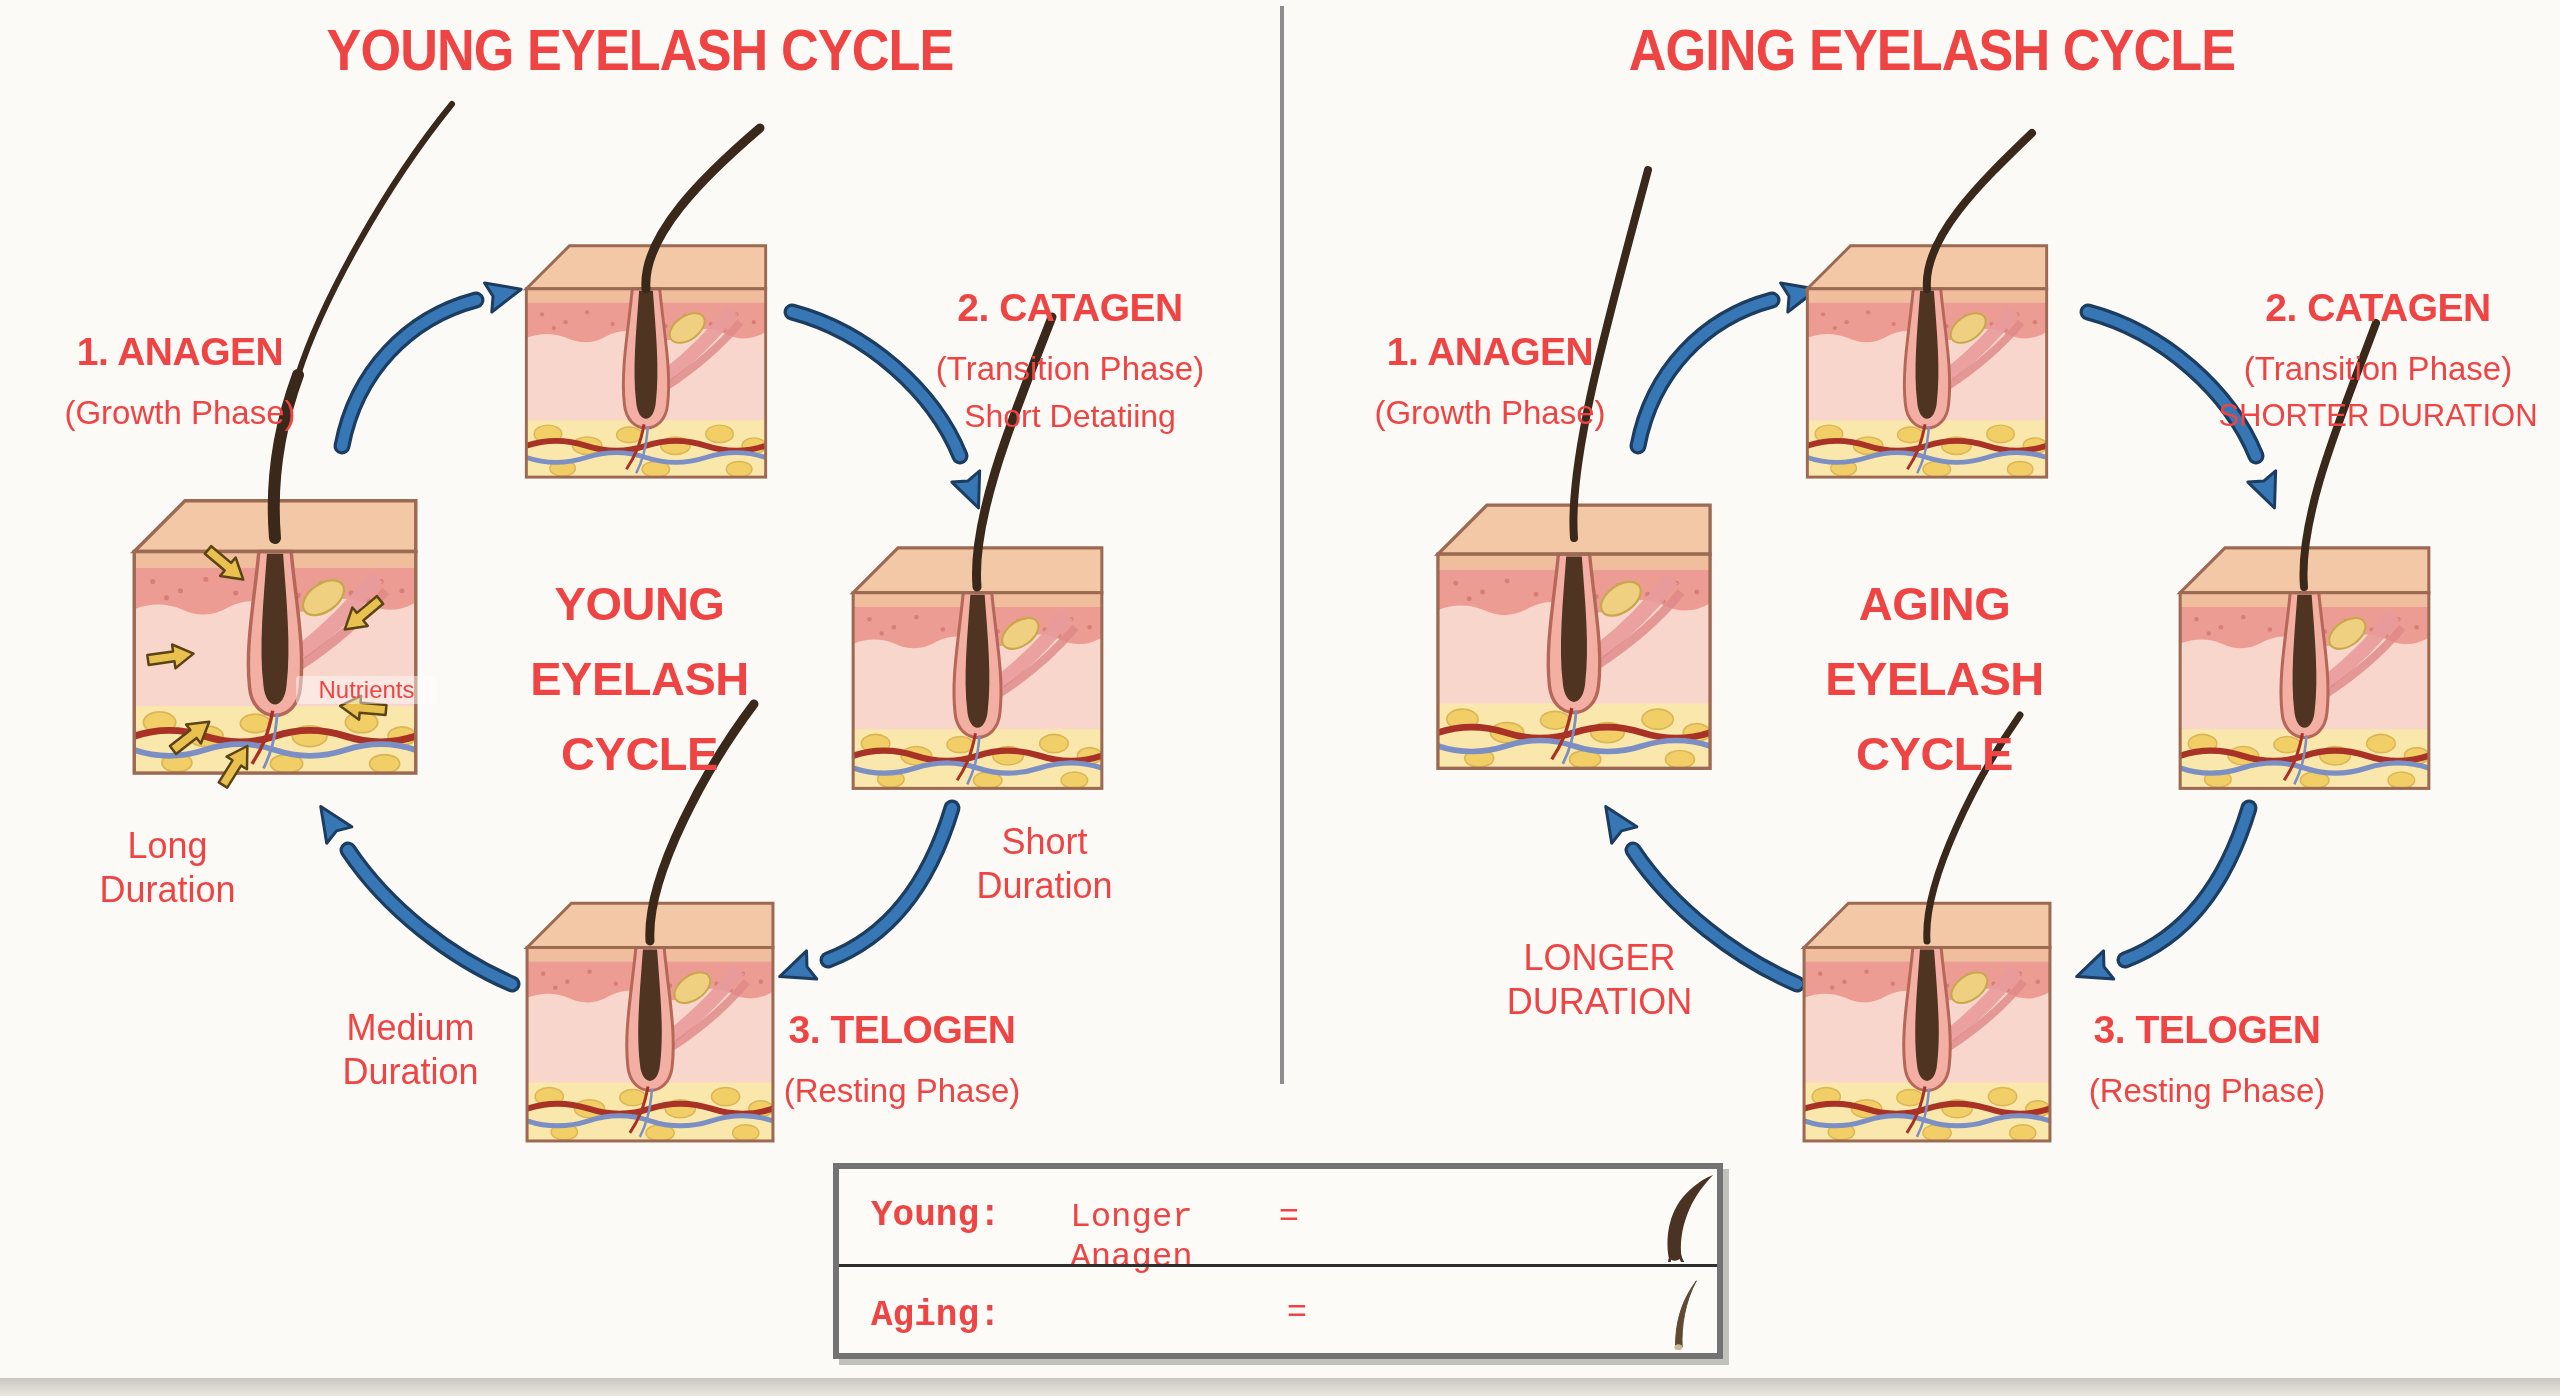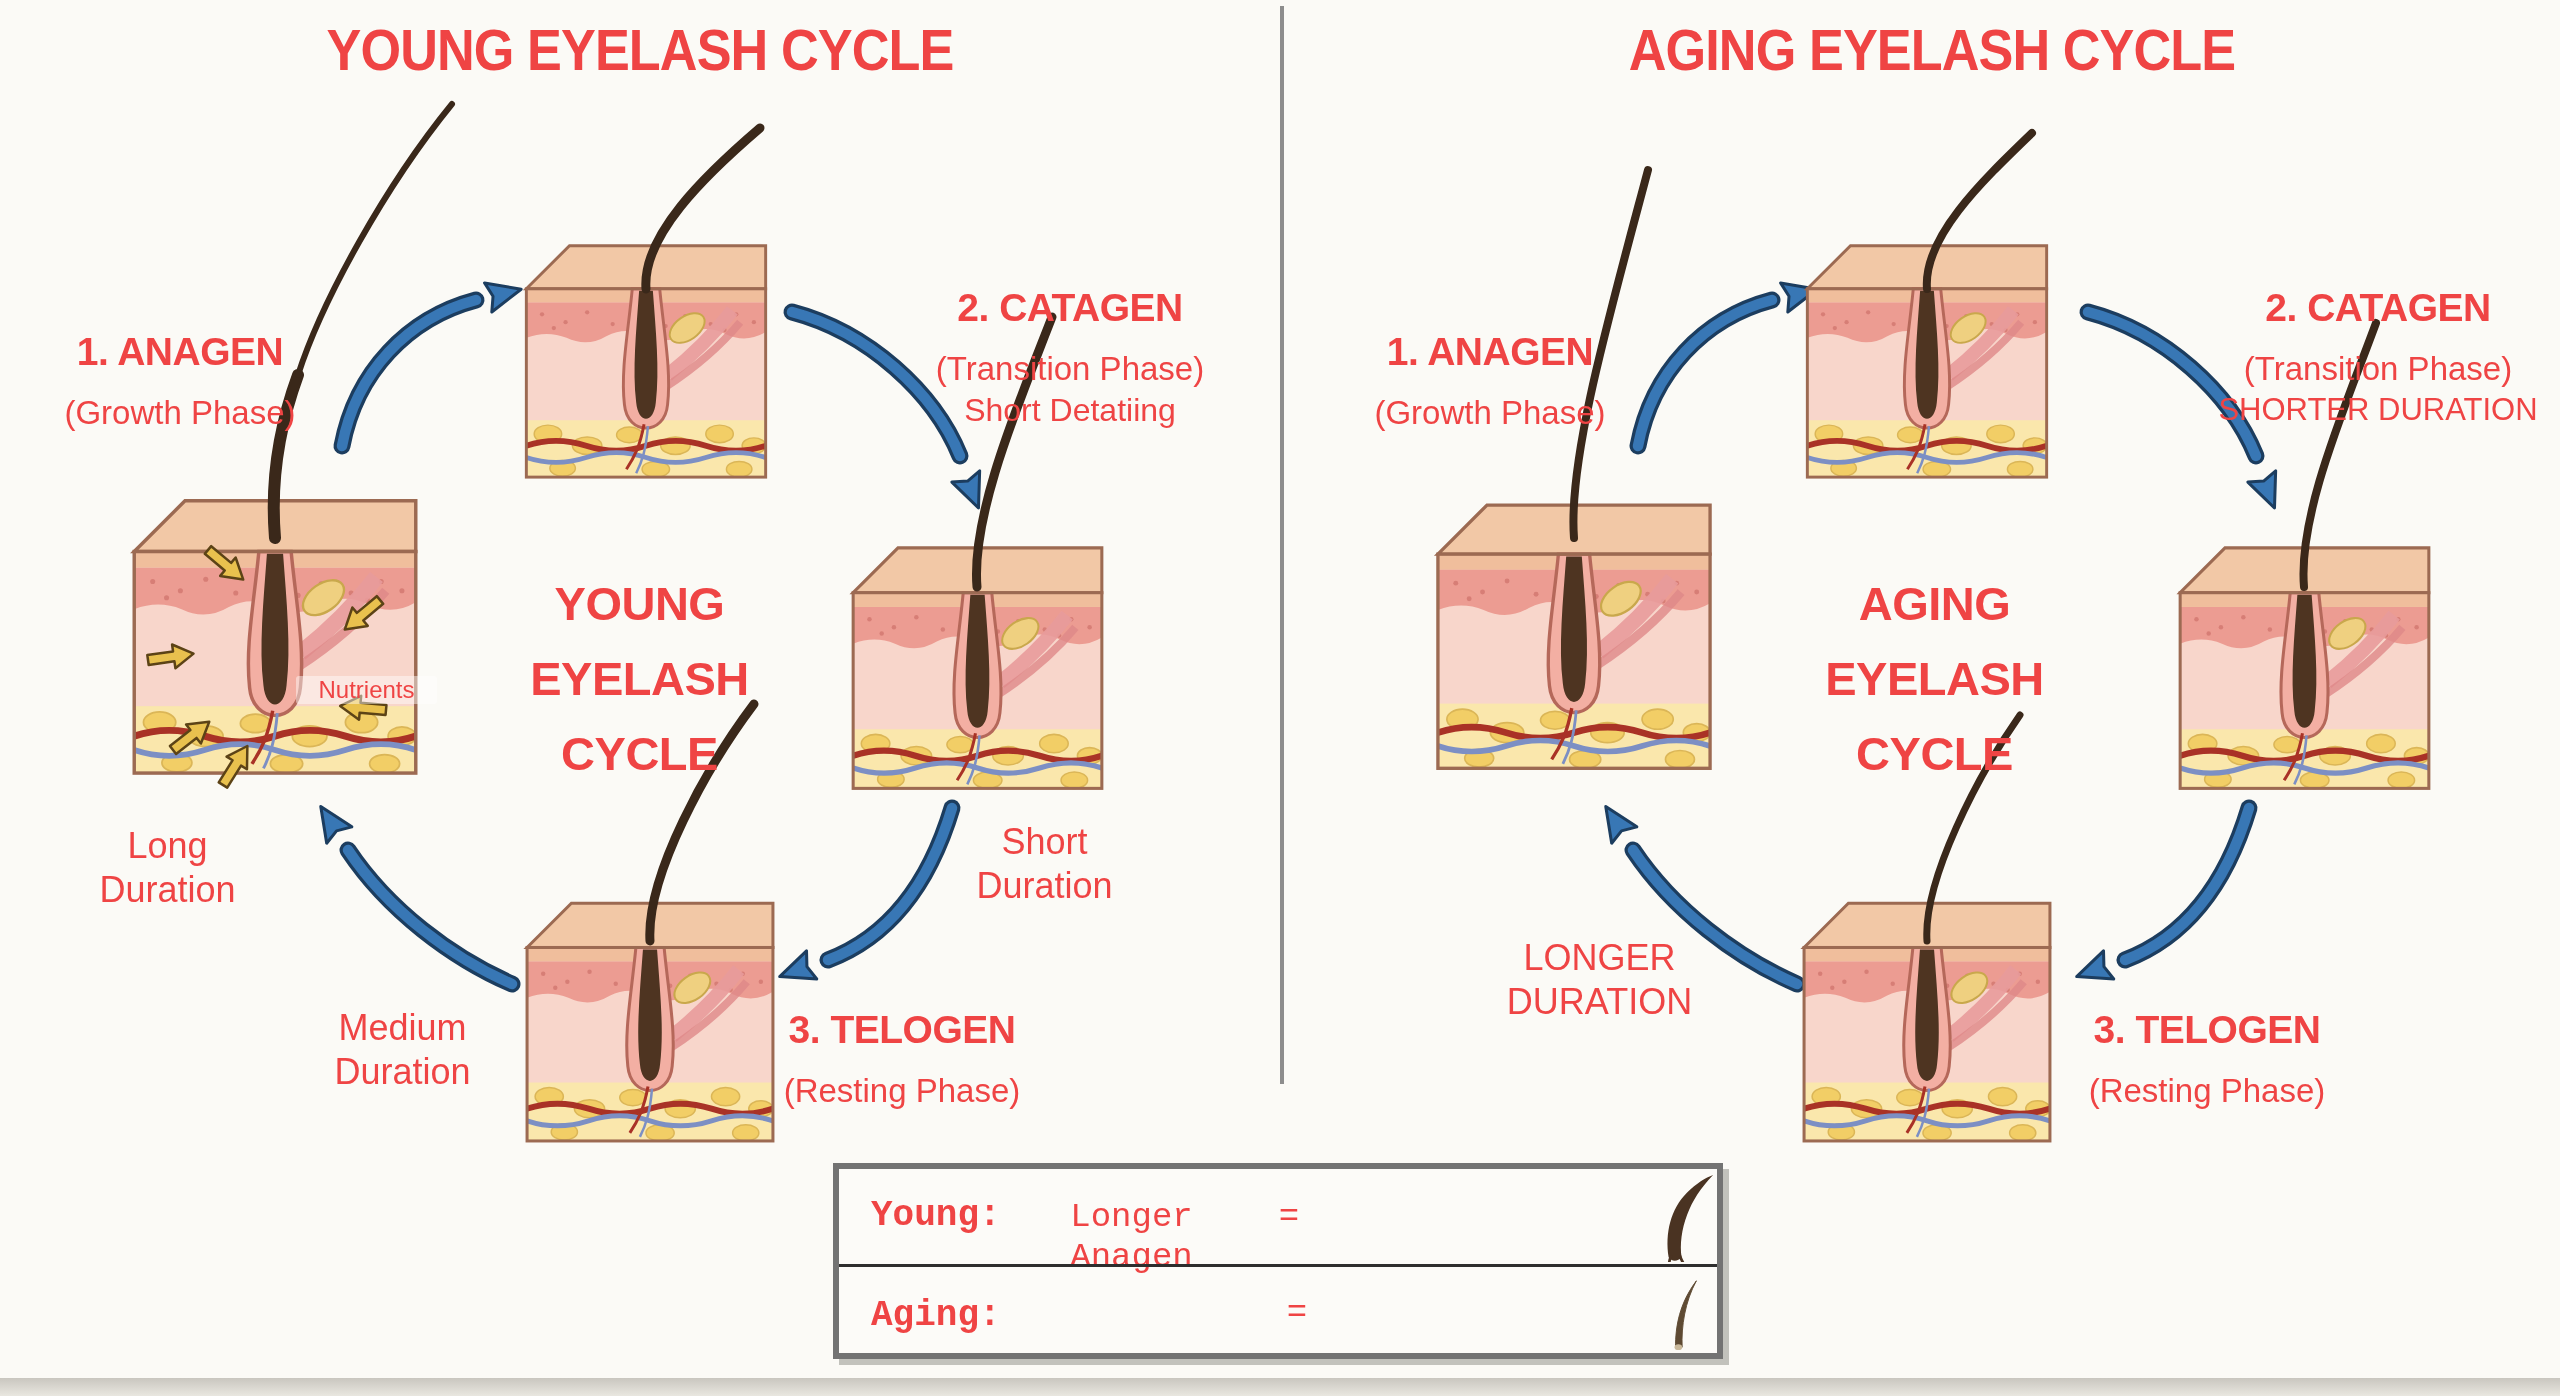--- a/index.html
+++ b/index.html
@@ -7,21 +7,21 @@
     position:relative;width:2560px;height:1396px;overflow:hidden;
     background:#FBFAF6;color:#ef4444;
     font-family:"Liberation Sans", sans-serif;
   }
   .abs{position:absolute;}
   .ml{white-space:pre-line;}
   .ctr{text-align:center;}
   .h-title{font-size:58px;font-weight:700;letter-spacing:-1px;transform:scaleX(.9);transform-origin:center;}
   .phase-name{font-size:39px;font-weight:700;letter-spacing:-0.5px;}
   .phase-sub{font-size:33px;font-weight:400;margin-top:20px;}
-  .phase-note{font-size:32px;font-weight:400;margin-top:4px;}
+  .phase-note{font-size:32px;font-weight:400;margin-top:10px;}
   .cycle-center{font-size:47px;font-weight:700;line-height:75px;letter-spacing:-0.5px;}
   .duration{font-size:36px;font-weight:400;line-height:44px;}
   .nutrients{font-size:24px;font-weight:400;background:rgba(255,255,255,0.45);padding:0 3px;border-radius:3px;}
   .divider{position:absolute;left:1280px;top:6px;width:4px;height:1078px;background:#8D8D8D;}
   .blk{position:absolute;}
   .arrows{position:absolute;left:0;top:0;pointer-events:none;}
   .legend{
     position:absolute;left:833px;top:1163px;width:890px;height:196px;
     background:#FCFBF8;border:6px solid #737373;box-sizing:border-box;
     box-shadow:6px 6px 0 rgba(90,88,80,0.35);
@@ -190,21 +190,21 @@
     <div class="phase-note">Short Detatiing</div>
   </div>
   <div class="abs ctr cycle-center ml" style="left:487px;top:566px;width:305px">YOUNG
 EYELASH
 CYCLE</div>
   <div class="abs ctr nutrients" style="left:296px;top:676px;width:135px">Nutrients</div>
   <div class="abs ctr duration ml" style="left:75px;top:824px;width:185px">Long
 Duration</div>
   <div class="abs ctr duration ml" style="left:952px;top:820px;width:185px">Short
 Duration</div>
-  <div class="abs ctr duration ml" style="left:310px;top:1006px;width:185px">Medium
+  <div class="abs ctr duration ml" style="left:318px;top:1006px;width:185px">Medium
 Duration</div>
   <div class="abs ctr" style="left:752px;top:1008px;width:300px">
     <div class="phase-name">3. TELOGEN</div>
     <div class="phase-sub">(Resting Phase)</div>
   </div>
 
   <div class="abs ctr h-title" style="left:1582px;top:16px;width:700px">AGING EYELASH CYCLE</div>
   <div class="abs ctr" style="left:1345px;top:330px;width:290px">
     <div class="phase-name">1. ANAGEN</div>
     <div class="phase-sub">(Growth Phase)</div>

